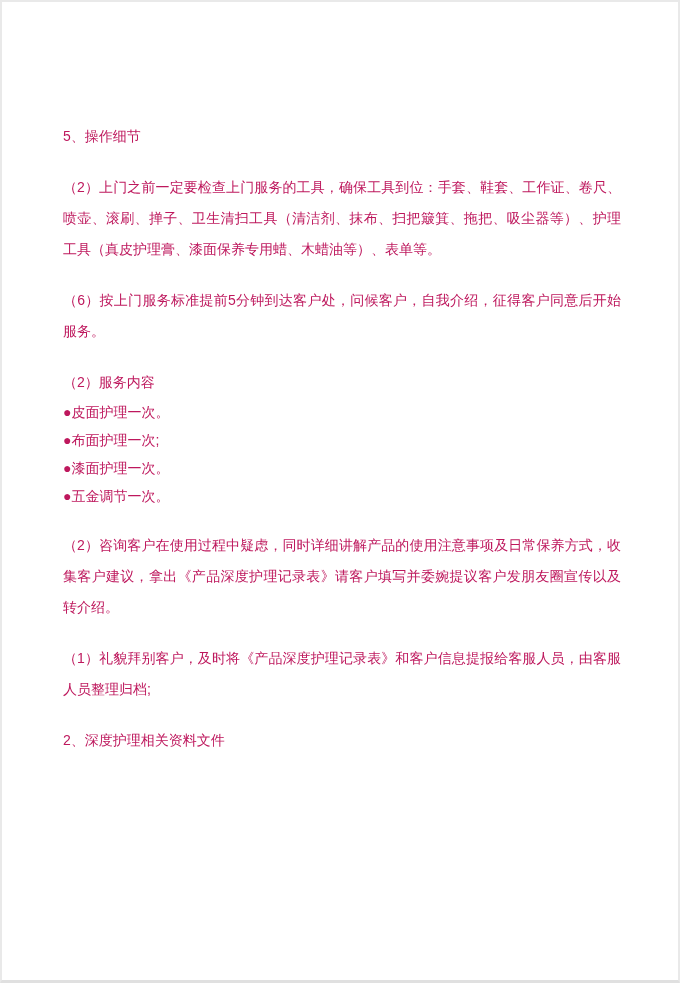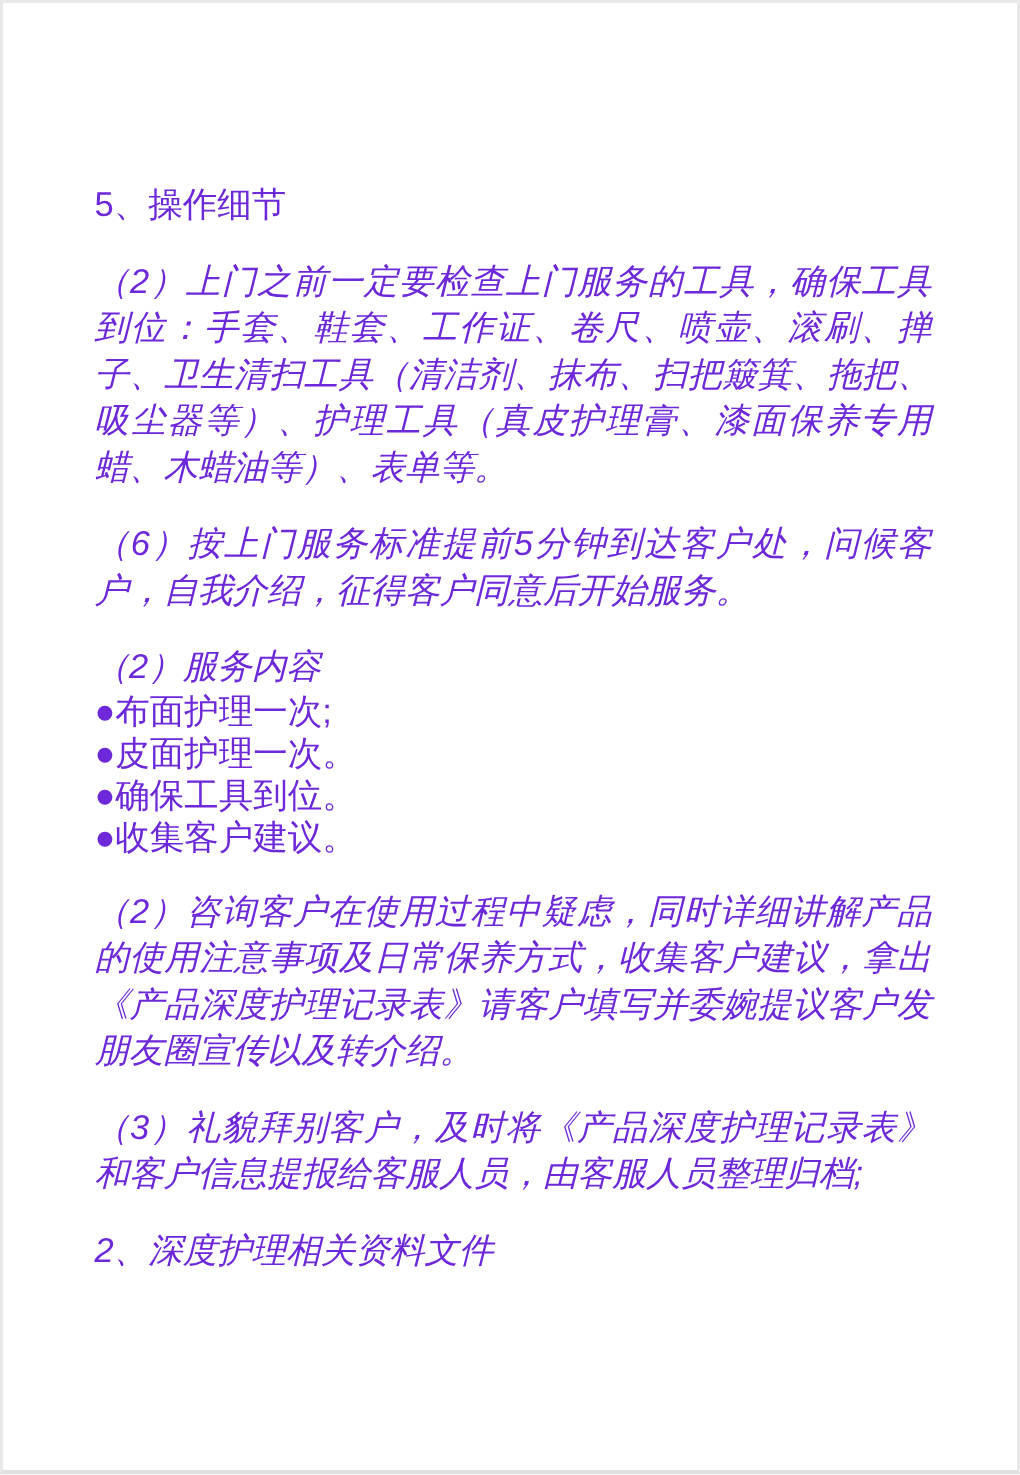--- a/index.html
+++ b/index.html
@@ -16,32 +16,31 @@
     border-top: 2px solid #e9e9e9;
     border-left: 2px solid #e9e9e9;
     border-right: 2px solid #e9e9e9;
     border-bottom: 3px solid #e0e0e0;
     overflow: hidden;
     font-family: "Liberation Sans", sans-serif;
   }
   .content {
     box-sizing: border-box;
     padding: 119px 57px 0 61px;
-    color: #6d28d9;
-    font-size: 23px;
+    color: #be185d;
+    font-size: 14px;
     line-height: 31px;
     text-align: justify;
     text-justify: inter-ideograph;
   }
   .content p {
     margin: 0;
   }
   .content p.sp {
     margin-top: 20px;
-    font-style: italic;
   }
   .bullet-list {
     margin: 0;
     padding: 0;
   }
   .bullet-item {
     line-height: 28px;
     text-align: left;
   }
   .bullet-item .dot {
@@ -58,26 +57,26 @@
 
 
 
     <p class="sp">（2）上门之前一定要检查上门服务的工具，确保工具到位：手套、鞋套、工作证、卷尺、喷壶、滚刷、掸子、卫生清扫工具（清洁剂、抹布、扫把簸箕、拖把、吸尘器等）、护理工具（真皮护理膏、漆面保养专用蜡、木蜡油等）、表单等。</p>
 
     <p class="sp">（6）按上门服务标准提前5分钟到达客户处，问候客户，自我介绍，征得客户同意后开始服务。</p>
 
     <p class="sp">（2）服务内容</p>
 
     <div class="bullet-list">
+      <div class="bullet-item"><span class="dot">●</span><span>皮面护理一次。</span></div>
       <div class="bullet-item"><span class="dot">●</span><span>布面护理一次;</span></div>
-      <div class="bullet-item"><span class="dot">●</span><span>皮面护理一次。</span></div>
-      <div class="bullet-item"><span class="dot">●</span><span>确保工具到位。</span></div>
-      <div class="bullet-item"><span class="dot">●</span><span>收集客户建议。</span></div>
+      <div class="bullet-item"><span class="dot">●</span><span>漆面护理一次。</span></div>
+      <div class="bullet-item"><span class="dot">●</span><span>五金调节一次。</span></div>
     </div>
 
     <p class="sp">（2）咨询客户在使用过程中疑虑，同时详细讲解产品的使用注意事项及日常保养方式，收集客户建议，拿出《产品深度护理记录表》请客户填写并委婉提议客户发朋友圈宣传以及转介绍。</p>
 
-    <p class="sp">（3）礼貌拜别客户，及时将《产品深度护理记录表》和客户信息提报给客服人员，由客服人员整理归档;</p>
+    <p class="sp">（1）礼貌拜别客户，及时将《产品深度护理记录表》和客户信息提报给客服人员，由客服人员整理归档;</p>
 
     <p class="sp">2、深度护理相关资料文件</p>
 
   </div>
 </div>
 
 </body></html>

